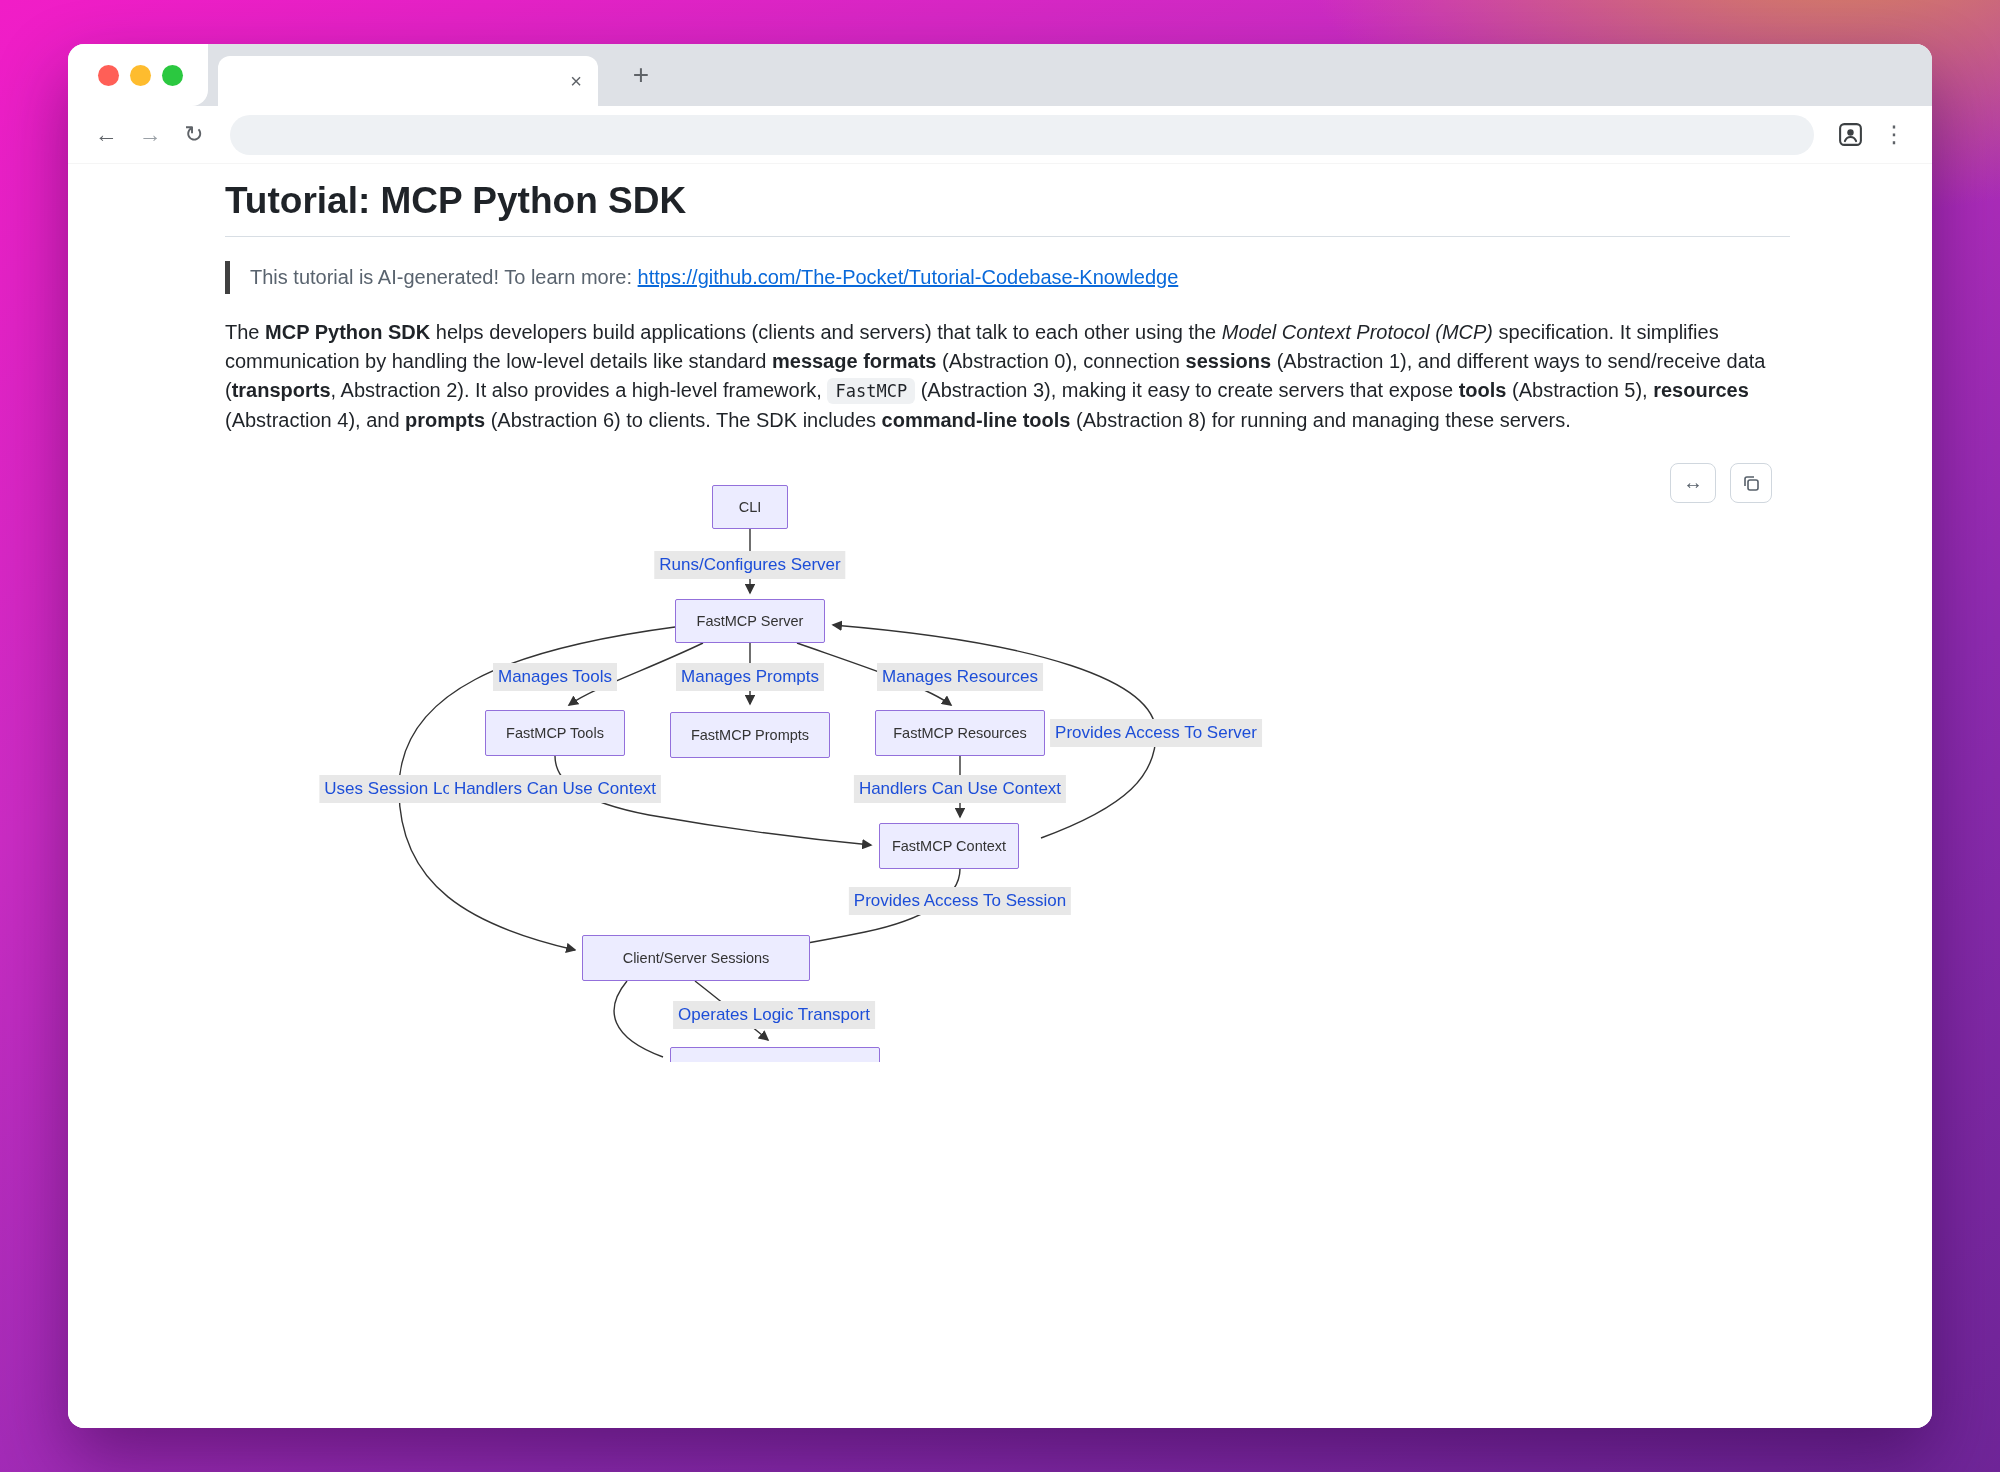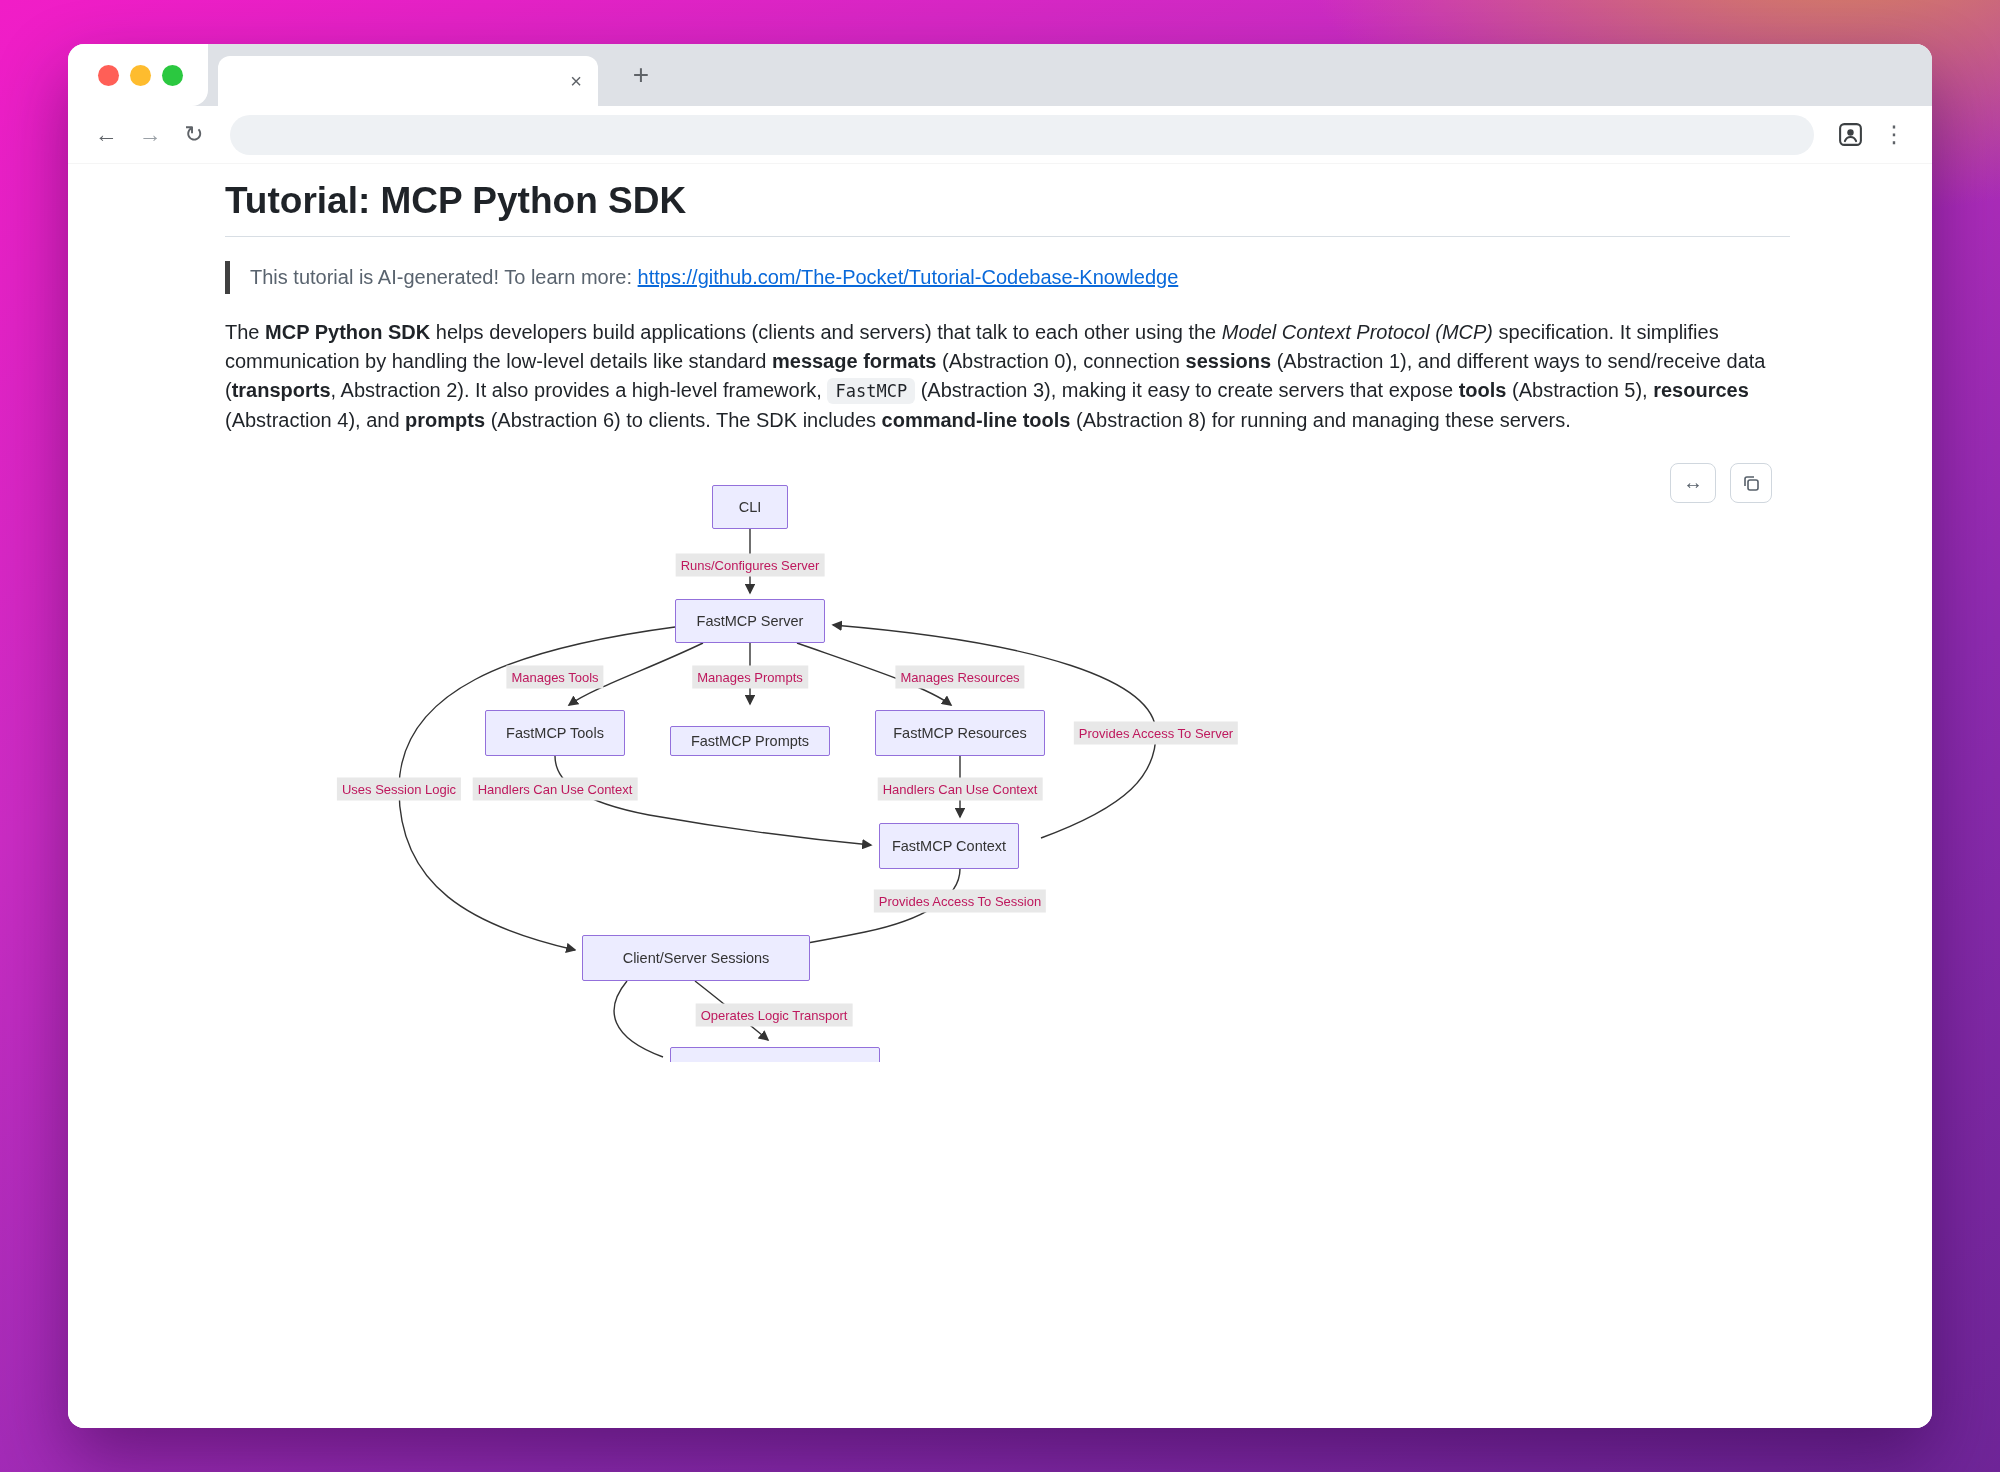--- a/index.html
+++ b/index.html
@@ -84,21 +84,21 @@
   .edges { position:absolute; left:0; top:0; pointer-events:none; }
   .epath { stroke:var(--edge-line,#333); fill:none; stroke-width:1.4px; }
   .arrfill { fill:var(--edge-line,#333); }
   .node {
     position:absolute; display:flex; align-items:center; justify-content:center;
     background:var(--node-fill,#ECECFF); border:1px solid var(--node-border,#9370DB);
     border-radius:2px; font-size:14.5px; color:#333; white-space:nowrap; z-index:2;
   }
   .elabel {
     position:absolute; transform:translate(-50%,-50%); z-index:1;
-    background:var(--edge-label-bg,#e8e8e8); color:#be185d; font-size:13px;
+    background:var(--edge-label-bg,#e8e8e8); color:#1d4ed8; font-size:17px;
     padding:4px 5px; white-space:nowrap;
   }
   .dbtn {
     position:absolute; top:14px; height:40px; z-index:3;
     border:1px solid #d0d7de; border-radius:8px; background:#fff;
     display:flex; align-items:center; justify-content:center;
     color:#57606a; font-size:20px; padding:0; cursor:pointer;
   }
   .dbtn.expand { right:74px; width:46px; }
   .dbtn.copy { right:18px; width:42px; }
@@ -177,21 +177,21 @@
         <div class="elabel" style="left:931px;top:284px">Provides Access To Server</div>
         <div class="elabel" style="left:174px;top:340px">Uses Session Logic</div>
         <div class="elabel" style="left:330px;top:340px">Handlers Can Use Context</div>
         <div class="elabel" style="left:735px;top:340px">Handlers Can Use Context</div>
         <div class="elabel" style="left:735px;top:452px">Provides Access To Session</div>
         <div class="elabel" style="left:549px;top:566px">Operates Logic Transport</div>
 
         <div class="node" style="left:487px;top:36px;width:76px;height:44px">CLI</div>
         <div class="node" style="left:450px;top:150px;width:150px;height:44px">FastMCP Server</div>
         <div class="node" style="left:260px;top:261px;width:140px;height:46px">FastMCP Tools</div>
-        <div class="node" style="left:445px;top:277px;width:160px;height:30px">FastMCP Prompts</div>
+        <div class="node" style="left:445px;top:263px;width:160px;height:46px">FastMCP Prompts</div>
         <div class="node" style="left:650px;top:261px;width:170px;height:46px">FastMCP Resources</div>
         <div class="node" style="left:654px;top:374px;width:140px;height:46px">FastMCP Context</div>
         <div class="node" style="left:357px;top:486px;width:228px;height:46px">Client/Server Sessions</div>
         <div class="node" style="left:445px;top:598px;width:210px;height:46px"></div>
 
         <button class="dbtn expand">
           <span>↔</span>
         </button>
         <button class="dbtn copy">
           <svg width="20" height="20" viewBox="0 0 20 20">

